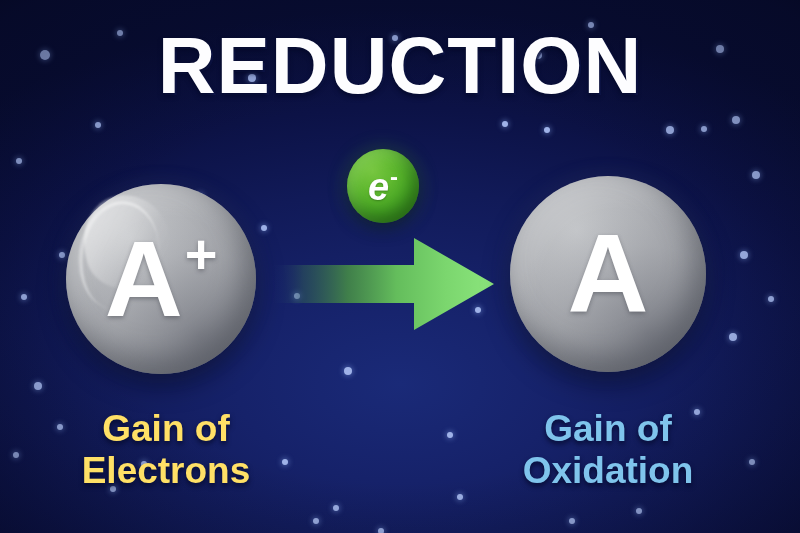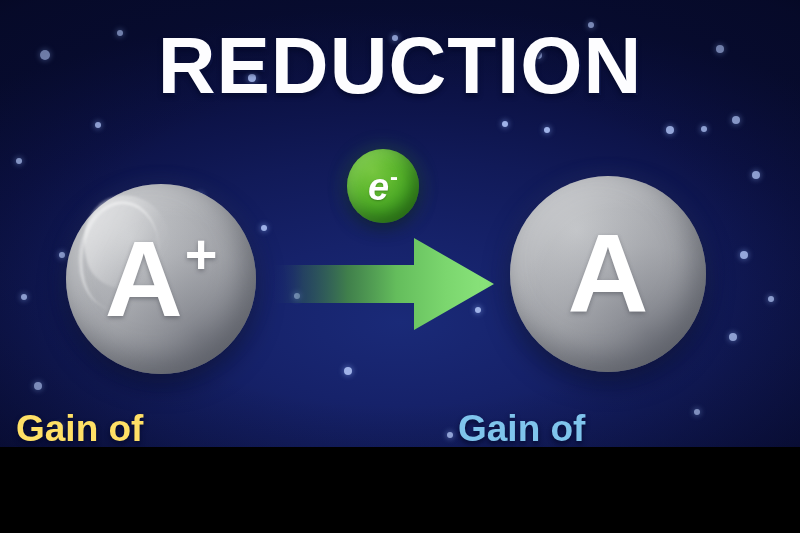--- a/index.html
+++ b/index.html
@@ -8,21 +8,21 @@
     background: #000;
   }
   body {
     font-family: "Liberation Sans", sans-serif;
   }
 
   
   #stage {
     position: relative;
     width: 800px;
-    height: 447px;
+    height: 533px;
     overflow: hidden;
     background: #6d28d9;
   }
 
   
   .bg-base {
     position: absolute;
     inset: 0;
     background:
       radial-gradient(ellipse 78% 70% at 50% 72%,
@@ -206,20 +206,21 @@
     left: 272px;
     top: 232px;
     width: 226px;
     height: 104px;
   }
 
   
   .caption {
     position: absolute;
     width: 300px;
+    text-align: center;
     font-size: 37px;
     font-weight: 700;
     line-height: 1.14;
     white-space: pre-line;
     user-select: none;
   }
   #caption-left {
     left: 16px;
     top: 408px;
     color: #ffe066;

